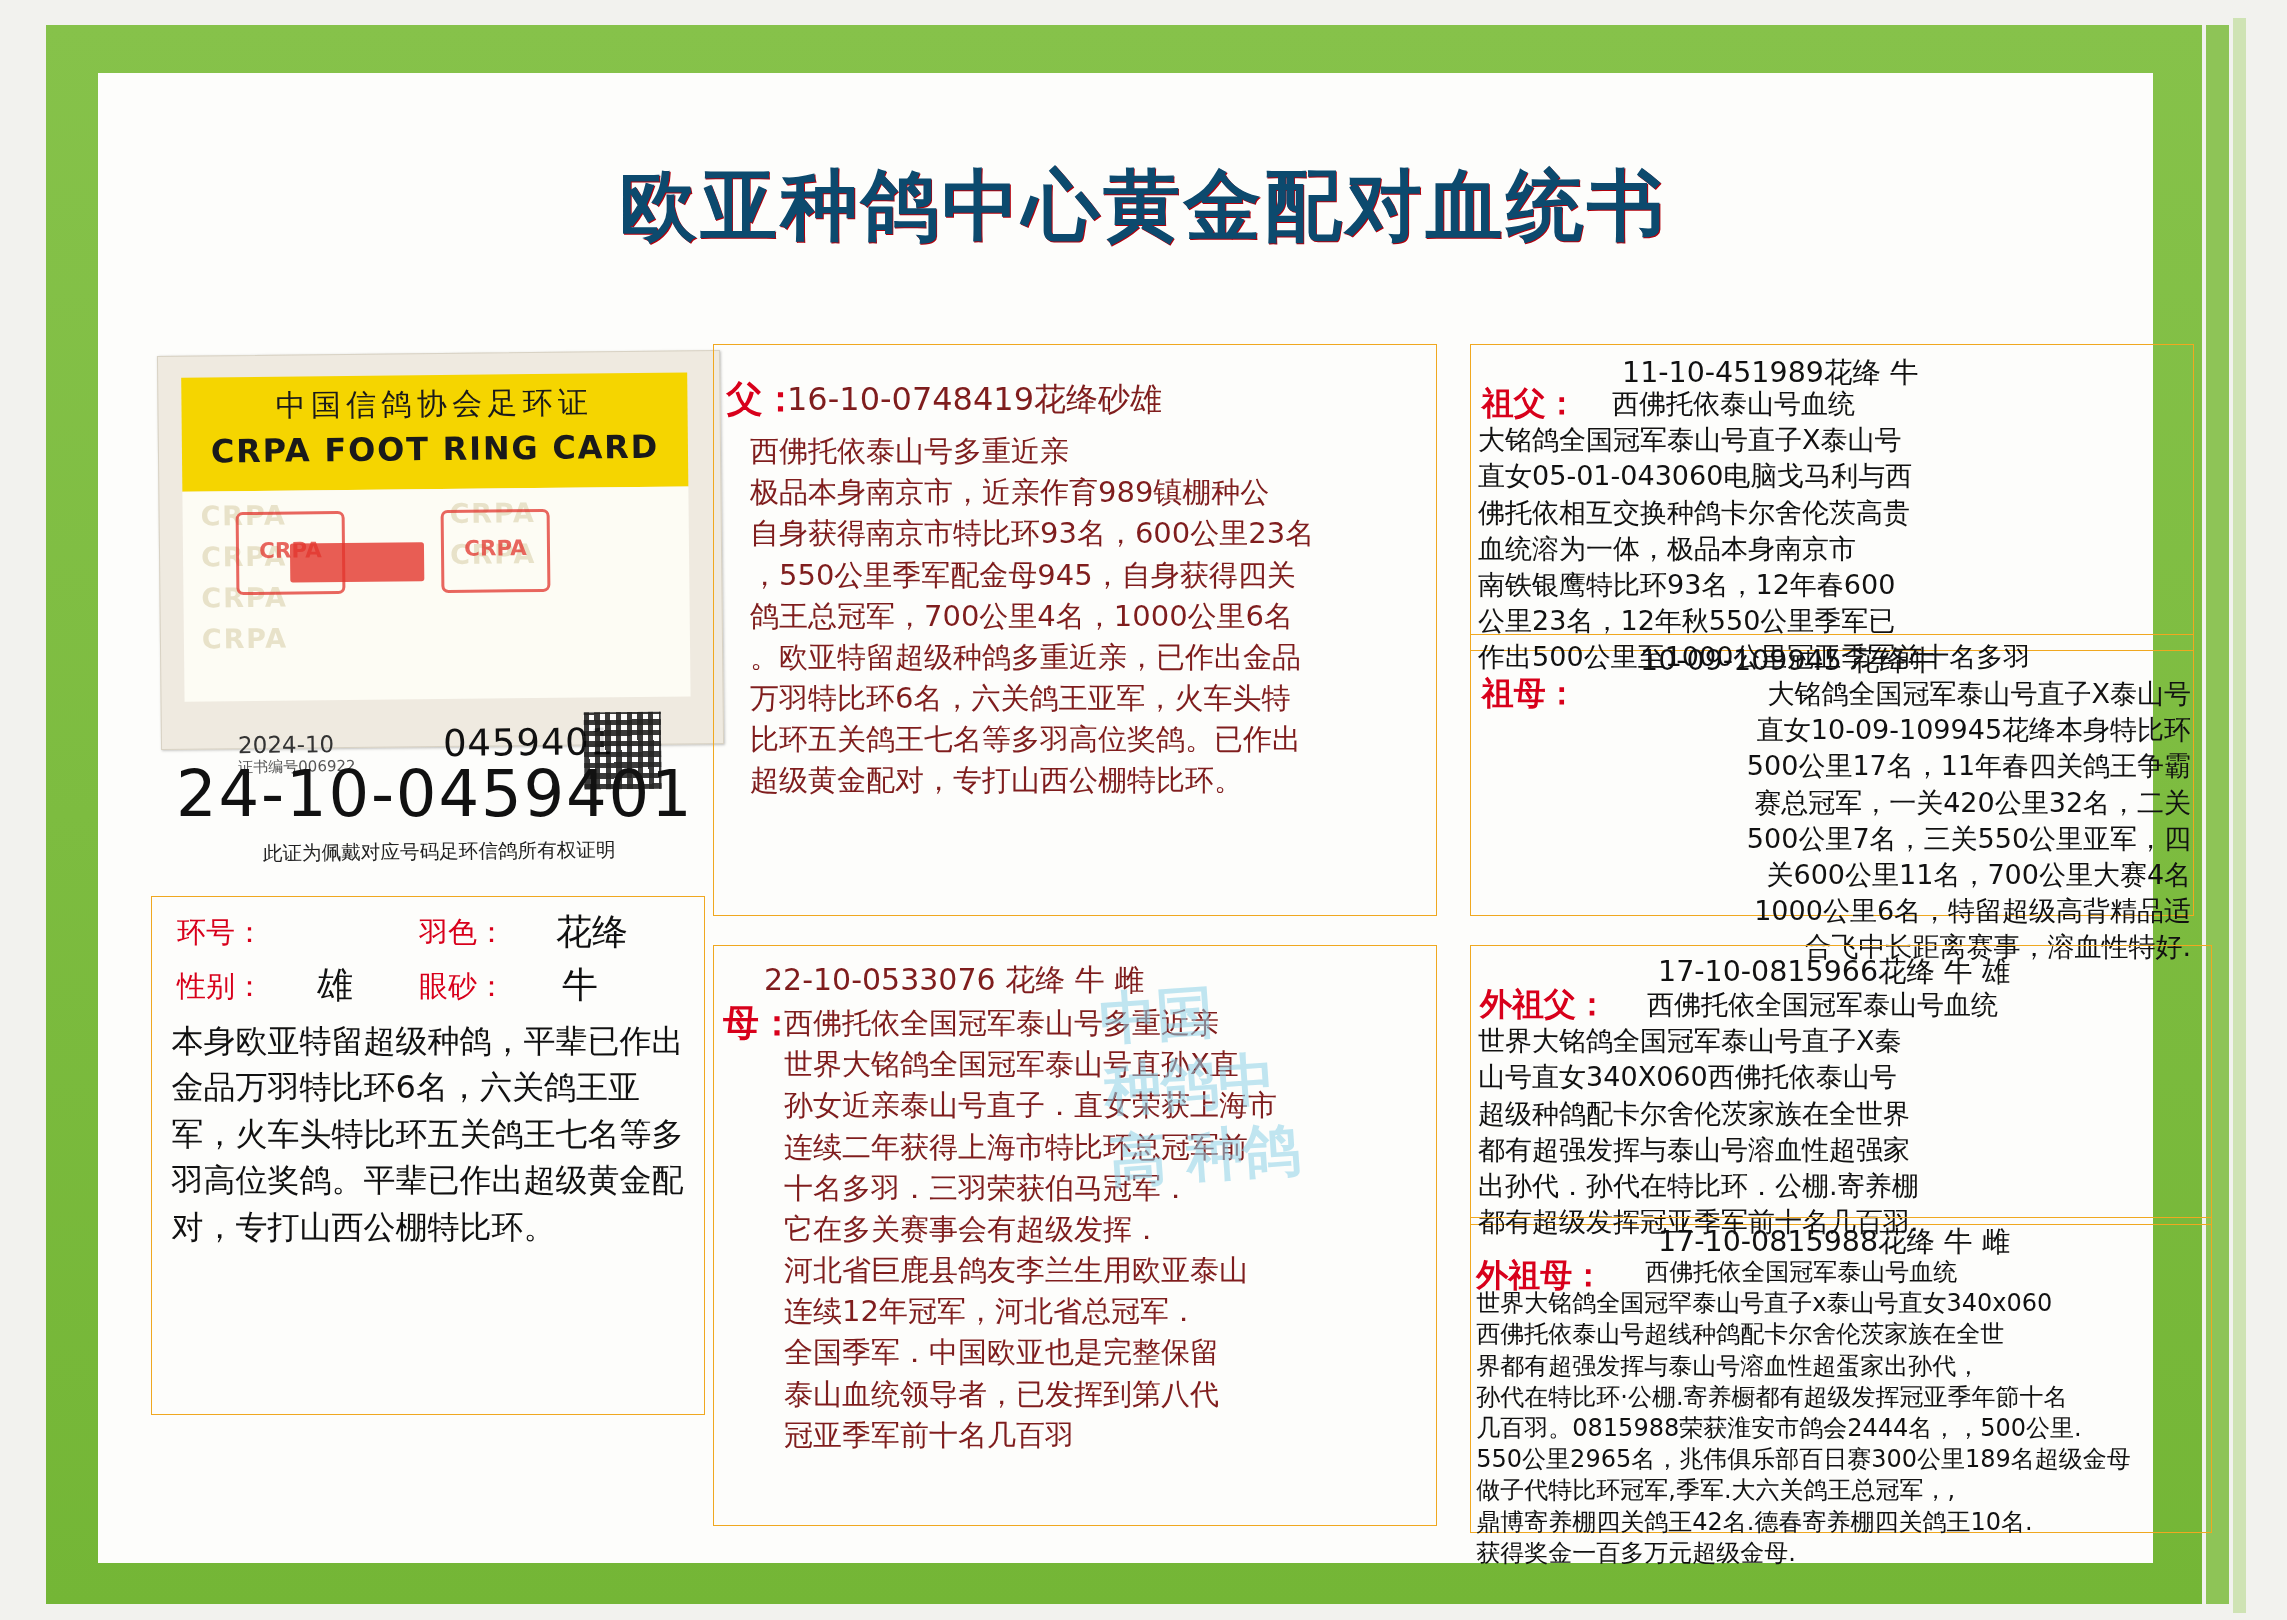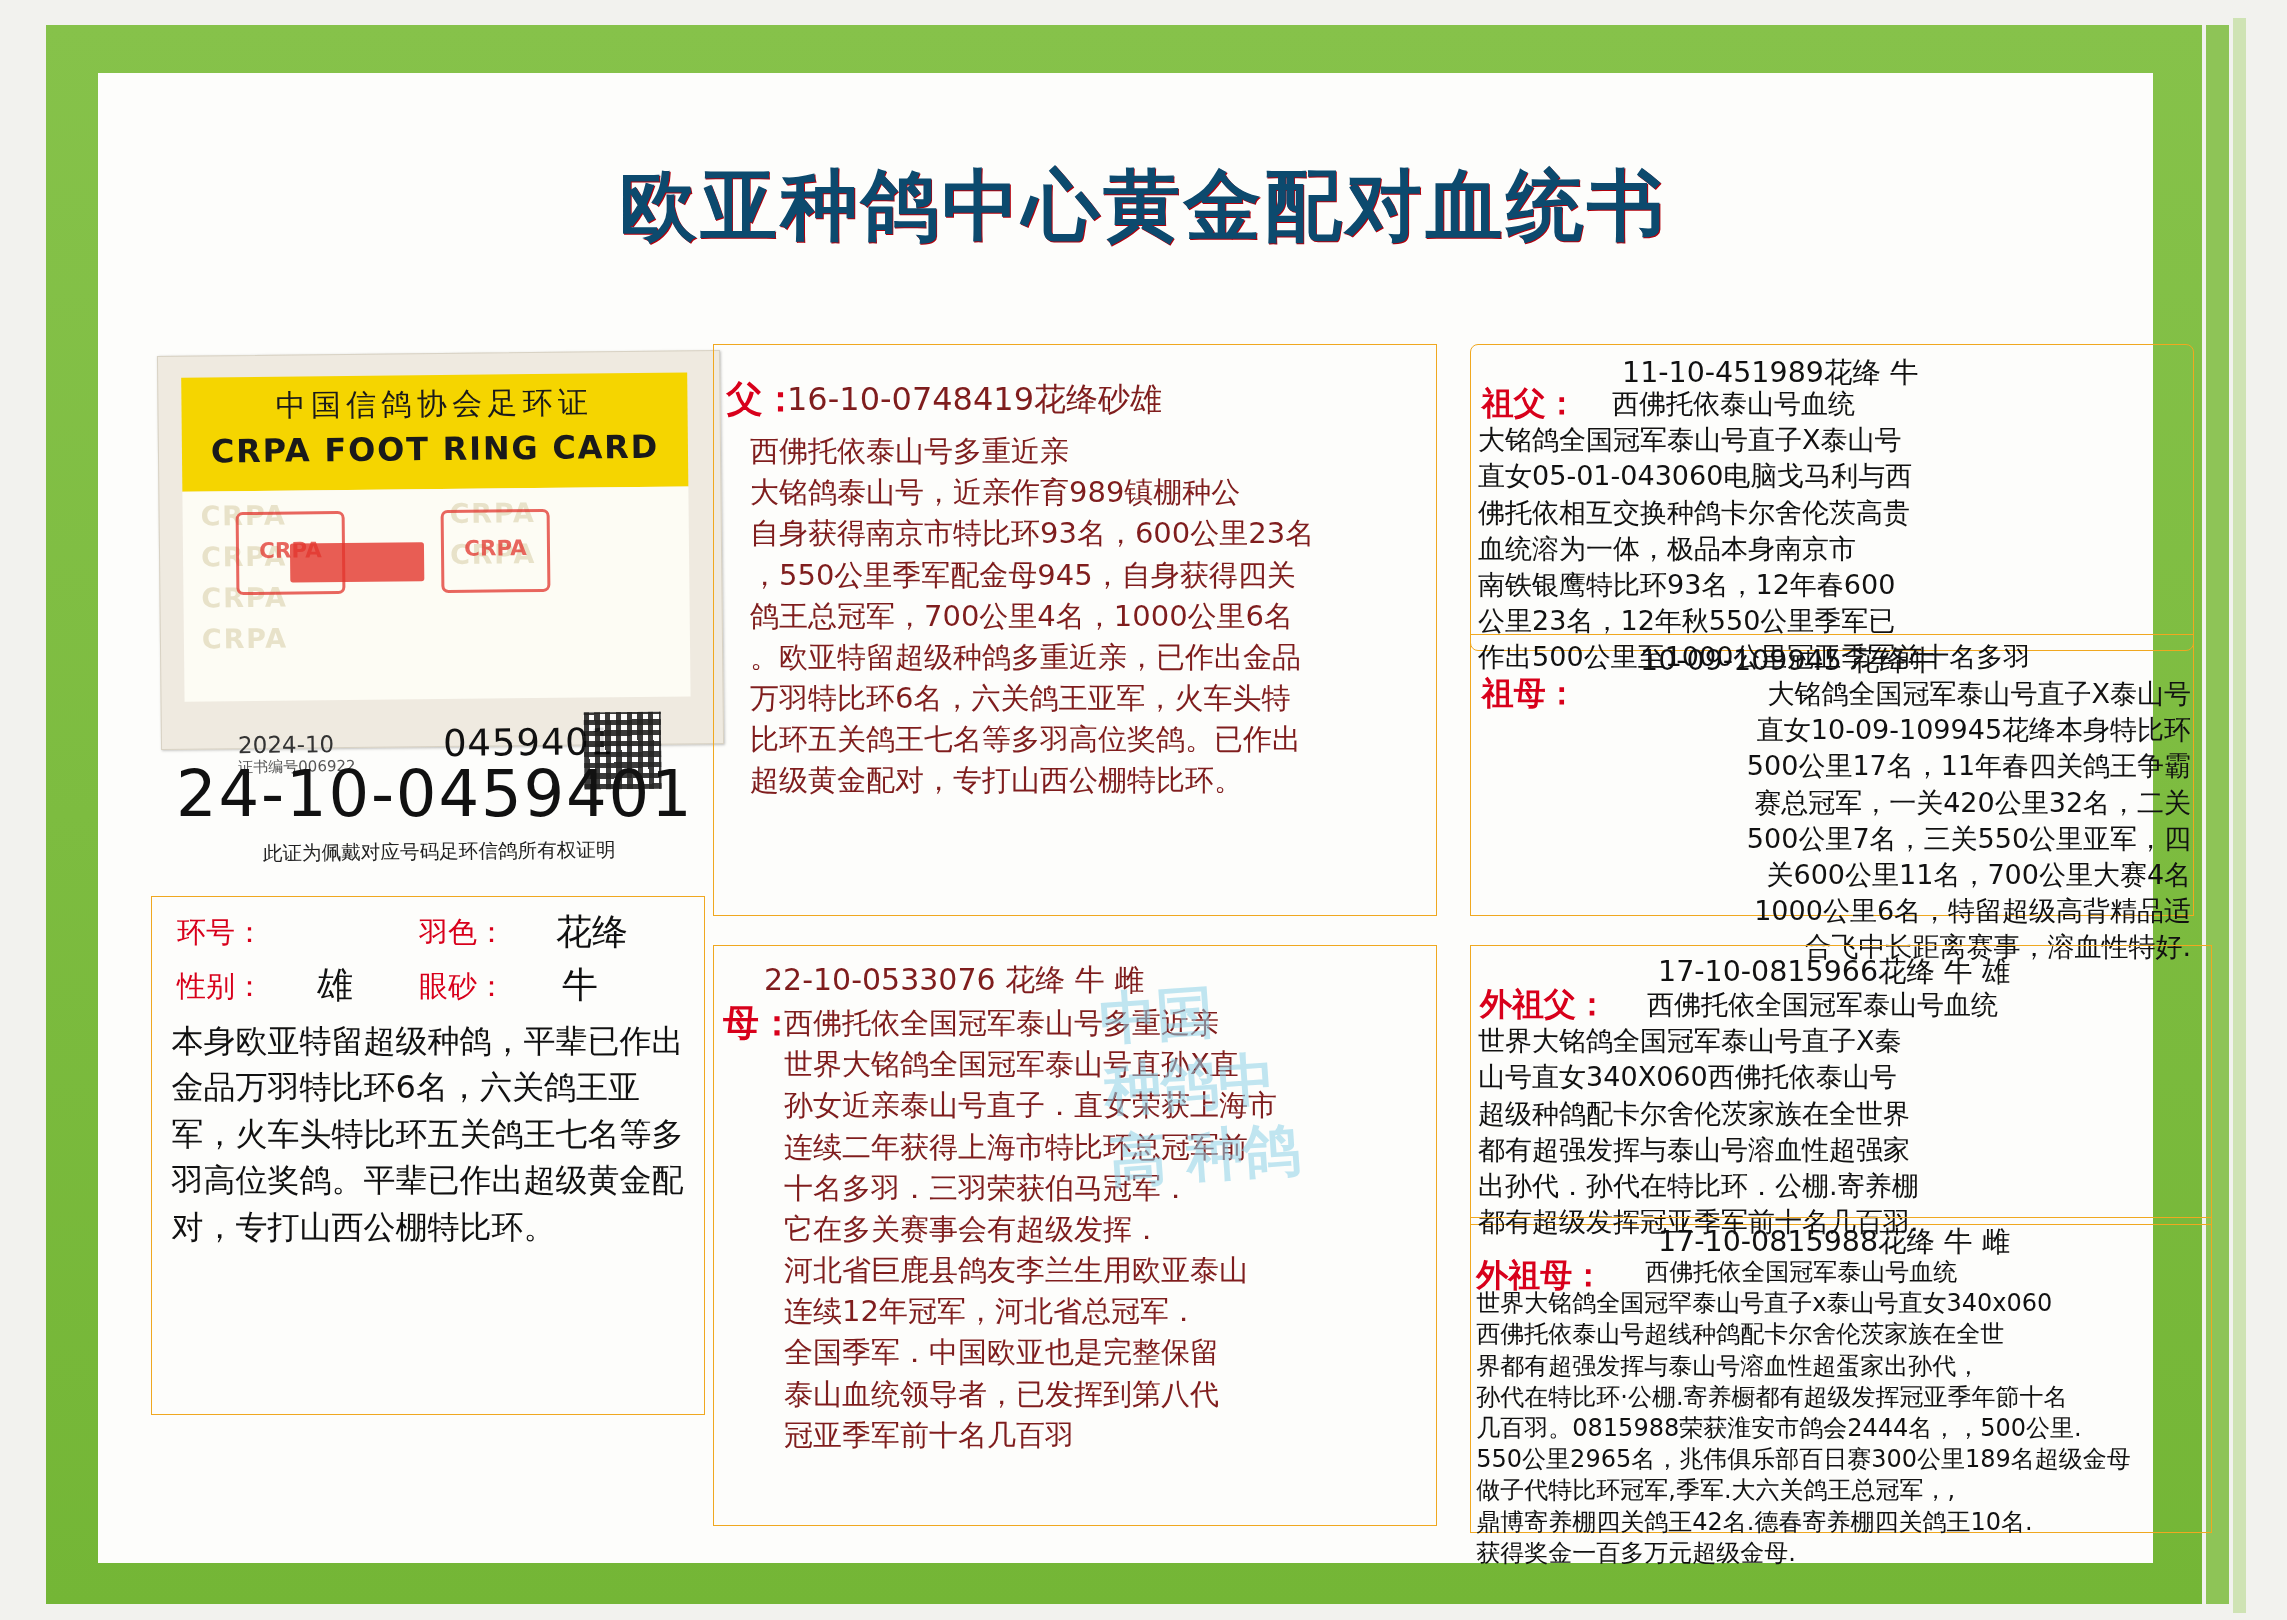--- a/index.html
+++ b/index.html
@@ -245,21 +245,20 @@
     width: 722px;
     height: 579px;
   }
 
   
   .gpbox {
     left: 1470px;
     top: 344px;
     width: 722px;
     height: 305px;
-    border-radius: 8px;
   }
   .gmbox {
     left: 1470px;
     top: 634px;
     width: 722px;
     height: 280px;
     text-align: right;
   }
   .ogpbox {
     left: 1470px;
@@ -362,21 +361,21 @@
     <div class="lrow f-red" style="left:267px;top:70px;">眼砂：</div>
     <div class="lrow f-black" style="left:410px;top:64px;font-size:36px;">牛</div>
 
     <div class="ltext">本身欧亚特留超级种鸽，平辈已作出金品万羽特比环6名，六关鸽王亚军，火车头特比环五关鸽王七名等多羽高位奖鸽。平辈已作出超级黄金配对，专打山西公棚特比环。</div>
   </div>
 
   <div class="box fbox">
     <div class="lbl-red" style="left:12.5px;top:30px;">父：</div>
     <div class="btext" style="left:73px;top:32px;width:624px;font-size:32px;">16-10-0748419花绛砂雄</div>
     <div class="btext" style="left:36px;top:86px;width:668px;white-space:pre-line;">西佛托依泰山号多重近亲
-大铭鸽泰山号，近亲作育989镇棚种公
+极品本身南京市，近亲作育989镇棚种公
 自身获得南京市特比环93名，600公里23名
 ，550公里季军配金母945，自身获得四关
 鸽王总冠军，700公里4名，1000公里6名
 。欧亚特留超级种鸽多重近亲，已作出金品
 万羽特比环6名，六关鸽王亚军，火车头特
 比环五关鸽王七名等多羽高位奖鸽。已作出
 超级黄金配对，专打山西公棚特比环。</div>
   </div>
 
   <div class="box mbox">

